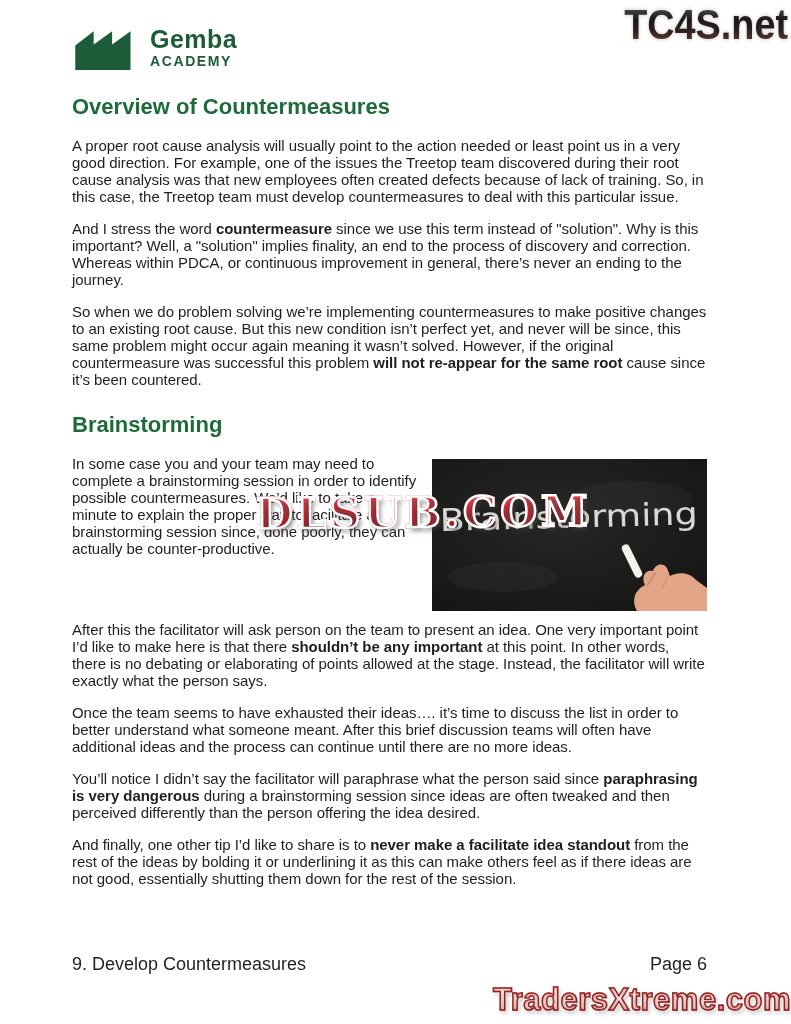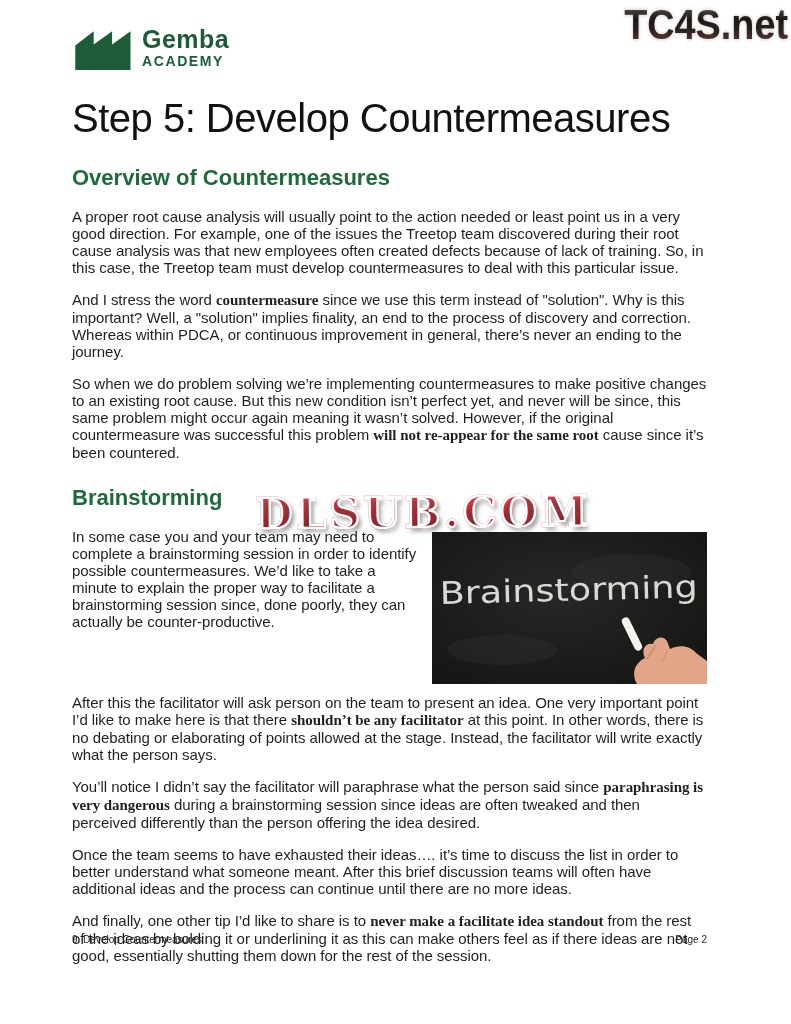--- a/index.html
+++ b/index.html
@@ -9,44 +9,44 @@
     width: 791px;
     height: 1024px;
     background: #fff;
     overflow: hidden;
     font-family: "Liberation Sans", sans-serif;
     color: var(--body-text, #1f1f1f);
   }
   .content { padding: 25px 84px 0 72px; }
 
   
-  .logo { display: flex; align-items: center; gap: 1px; margin-left: 3px; height: 45px; }
+  .logo { display: flex; align-items: center; gap: 9px; margin-left: 3px; height: 45px; }
   .logo svg { display: block; }
   .logo-text { display: flex; flex-direction: column; line-height: 1; }
   .logo-word { font-size: 25px; font-weight: bold; color: var(--logo-green, #1d5c38); letter-spacing: 0.5px; }
   .logo-sub  { font-size: 14px; font-weight: bold; color: var(--logo-green, #1d5c38); letter-spacing: 1.6px; margin-top: 2px; }
 
   
   h1.title { margin-top: 26px; font-size: 40px; font-weight: 400; color: #111; letter-spacing: -0.5px; line-height: 1.12; }
   h2.sec { font-size: 22px; font-weight: bold; color: var(--heading-green, #1e6b3a); margin-top: 24px; margin-bottom: 17px; }
 
   
   p.body { font-size: 15px; line-height: 17px; margin-bottom: 15px; letter-spacing: -0.05px; }
-  p.body b { font-weight: bold; font-family: Liberation Serif, serif; }
+  p.body b { font-weight: bold; }
 
   
   .bs-image { float: right; width: 275px; height: 152px; margin: 4px 0 10px 14px; }
   .bs-image svg { display: block; }
   .clear { clear: both; }
 
   
   .footer {
-    position: absolute; left: 72px; right: 84px; top: 934px;
+    position: absolute; left: 72px; right: 84px; top: 954px;
     display: flex; justify-content: space-between;
-    font-size: 10px; color: #1f1f1f;
+    font-size: 18px; color: #1f1f1f;
   }
 
   
   .wm { position: absolute; white-space: nowrap; pointer-events: none; }
   .wm-tc4s {
     top: 1px; right: 3px;
     font-size: 42px; font-weight: bold; letter-spacing: 0px;
     transform: scaleX(0.9); transform-origin: top right;
     background: linear-gradient(180deg, #6b6560 0%, #1c1917 38%, #2a211f 60%, #7c4038 100%);
     -webkit-background-clip: text; background-clip: text;
@@ -88,21 +88,20 @@
         <svg width="66" height="45" viewBox="0 0 64 44">
           <path d="M0,44 L0,20 L18,6 L18,19 L36,6 L36,19 L54,6 L54,44 Z" fill="#1d5c38"></path>
         </svg>
       </span>
       <span class="logo-text">
         <span class="logo-word">Gemba</span>
         <span class="logo-sub">ACADEMY</span>
       </span>
     </div>
 
-    <h1 class="title">Step 5: Develop Countermeasures</h1>
 
     <h2 class="sec">Overview of Countermeasures</h2>
     <p class="body">A proper root cause analysis will usually point to the action needed or least point us in a very good direction. For example, one of the issues the Treetop team discovered during their root cause analysis was that new employees often created defects because of lack of training.  So, in this case, the Treetop team must develop countermeasures to deal with this particular issue.</p>
     <p class="body">And I stress the word <b>countermeasure</b> since we use this term instead of "solution". Why is this important? Well, a "solution" implies finality, an end to the process of discovery and correction. Whereas within PDCA, or continuous improvement in general, there’s never an ending to the journey.</p>
     <p class="body">So when we do problem solving we’re implementing countermeasures to make positive changes to an existing root cause. But this new condition isn’t perfect yet, and never will be since, this same problem might occur again meaning it wasn’t solved.  However, if the original countermeasure was successful this problem <b>will not re-appear for the same root</b> cause since it’s been countered.</p>
 
     <h2 class="sec">Brainstorming</h2>
 
     <div class="bs-image">
       <svg width="275" height="152" viewBox="0 0 275 152">
@@ -120,27 +119,28 @@
           <rect x="196" y="84" width="8" height="36" rx="4" fill="#f5f3ee" transform="rotate(-26 200 102)"></rect>
           <path d="M275 152 L205 152 C199 141 203 131 213 126 C209 118 213 110 221 112 C223 105 231 103 235 109 L238 117 C247 112 259 114 264 121 L275 129 Z" fill="#e2a587"></path>
           <path d="M215 127 L224 113" stroke="#c98e6f" stroke-width="1.6" fill="none"></path>
           <path d="M230 130 L236 118" stroke="#c98e6f" stroke-width="1.2" fill="none" opacity="0.7"></path>
         </g>
       </svg>
     </div>
 
     <p class="body">In some case you and your team may need to complete a brainstorming session in order to identify possible countermeasures.  We’d like to take a minute to explain the proper way to facilitate a brainstorming session since, done poorly, they can actually be counter-productive.</p>
     <div class="clear"></div>
-    <p class="body">After this the facilitator will ask person on the team to present an idea.  One very important point I’d like to make here is that there <b>shouldn’t be any facilitator</b> at this point.  In other words, there is no debating or elaborating of points allowed at the stage.  Instead, the facilitator will write exactly what the person says.</p>
+    <p class="body">After this the facilitator will ask person on the team to present an idea.  One very important point I’d like to make here is that there <b>shouldn’t be any important</b> at this point.  In other words, there is no debating or elaborating of points allowed at the stage.  Instead, the facilitator will write exactly what the person says.</p>
+    <p class="body">Once the team seems to have exhausted their ideas…. it’s time to discuss the list in order to better understand what someone meant.  After this brief discussion teams will often have additional ideas and the process can continue until there are no more ideas.</p>
     <p class="body">You’ll notice I didn’t say the facilitator will paraphrase what the person said since <b>paraphrasing is very dangerous</b> during a brainstorming session since ideas are often tweaked and then perceived differently than the person offering the idea desired.</p>
-    <p class="body">Once the team seems to have exhausted their ideas…. it’s time to discuss the list in order to better understand what someone meant.  After this brief discussion teams will often have additional ideas and the process can continue until there are no more ideas.</p>
     <p class="body">And finally, one other tip I’d like to share is to <b>never make a facilitate idea standout</b> from the rest of the ideas by bolding it or underlining it as this can make others feel as if there ideas are not good, essentially shutting them down for the rest of the session.</p>
   </div>
 
   <div class="wm wm-dlsub">DLSUB.COM</div>
 
   <div class="footer">
     <span>9. Develop Countermeasures</span>
-    <span>Page 2</span>
+    <span>Page 6</span>
   </div>
 
+  <div class="wm wm-traders">TradersXtreme.com</div>
 
 </div>
 
 </body></html>

